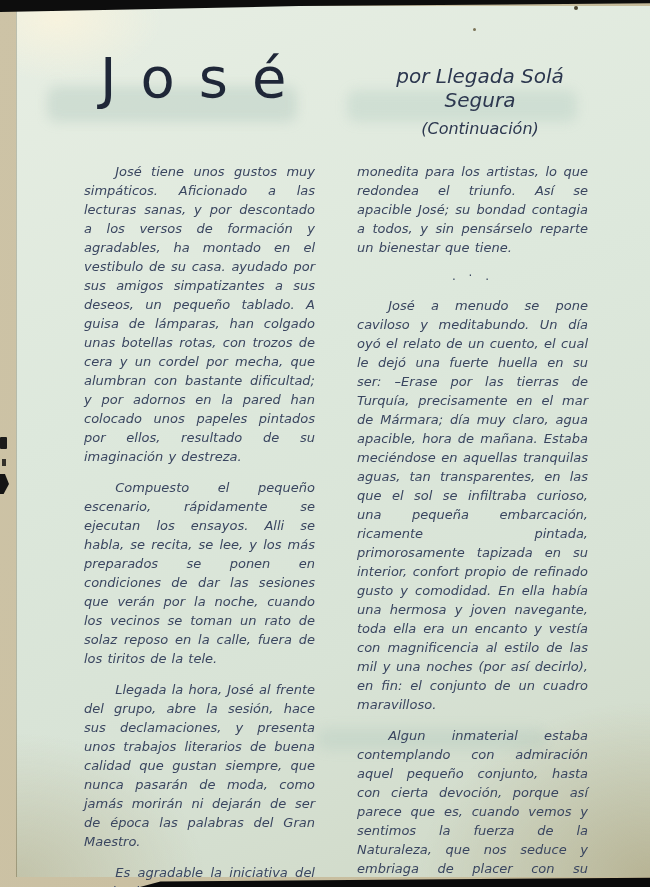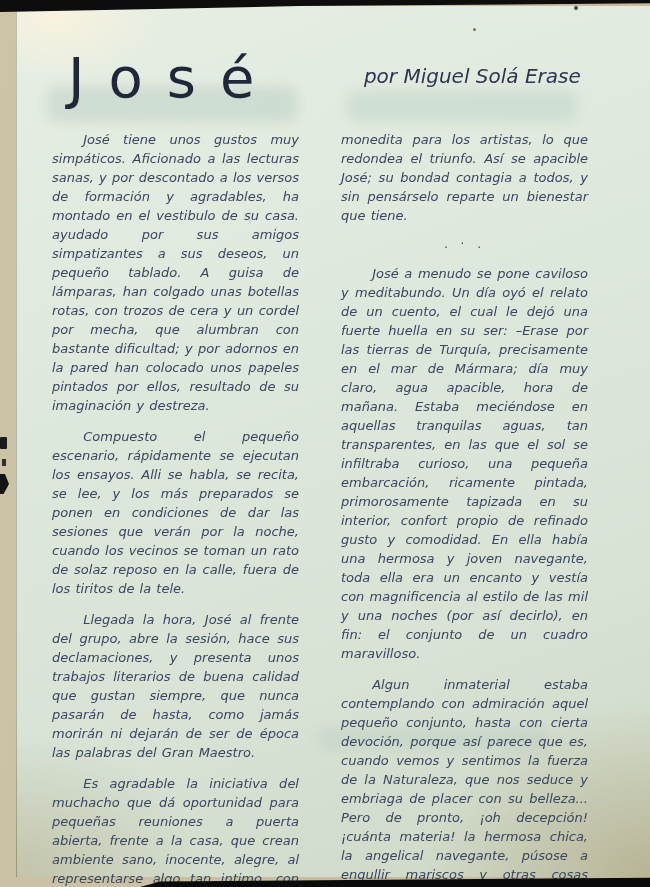--- a/index.html
+++ b/index.html
@@ -29,21 +29,21 @@
   .m3 { left:0; top:474px; width:9px; height:20px; background:#141414;
         clip-path: polygon(0 0, 55% 0, 100% 50%, 40% 100%, 0 100%); }
   .speck { position:absolute; border-radius:50%; z-index:6; }
   .s1 { left:473px; top:28px; width:3px; height:3px; background:#7a7357; }
   .s2 { left:574px; top:6px; width:4px; height:4px; background:#4a442f; }
 
   
   .page {
     position:absolute; left:16px; top:6px; right:0; bottom:10px;
     box-sizing:border-box;
-    padding:44px 50px 0 23px;
+    padding:44px 50px 0 55px;
     border-left:1px solid rgba(90,80,50,0.28);
     background:
       radial-gradient(ellipse 150px 90px at 40px 12px, rgba(248,243,222,0.95), rgba(248,243,222,0) 70%),
       radial-gradient(ellipse 330px 250px at 100% 100%, rgba(160,144,100,0.50), rgba(160,144,100,0) 70%),
       radial-gradient(ellipse 260px 200px at 0% 100%, rgba(168,156,116,0.42), rgba(168,156,116,0) 72%),
       linear-gradient(160deg, #e7eee3 0%, #dde8dc 40%, #d8e3d6 70%, #cfd8c6 100%);
     z-index:1;
   }
   
   .ghost { position:absolute; filter:blur(6px); border-radius:10px; z-index:0; }
@@ -95,29 +95,30 @@
 <div class="speck s2"></div>
 
 <div class="page">
   <div class="ghost g1"></div>
   <div class="ghost g2"></div>
   <div class="ghost g3"></div>
 
   <header class="header">
     <h1 class="title">José</h1>
     <div class="byline-block">
-      <div class="byline">por Miguel Solá Erase</div>
+      <div class="byline">por Llegada Solá Segura</div>
+      <div class="continuation">(Continuación)</div>
     </div>
   </header>
 
   <div class="columns">
     <div class="col">
         <p class="para">José tiene unos gustos muy simpáticos. Aficionado a las lecturas sanas, y por descontado a los versos de formación y agradables, ha montado en el vestibulo de su casa. ayudado por sus amigos simpatizantes a sus deseos, un pequeño tablado. A guisa de lámparas, han colgado unas botellas rotas, con trozos de cera y un cordel por mecha, que alumbran con bastante dificultad; y por adornos en la pared han colocado unos papeles pintados por ellos, resultado de su imaginación y destreza.</p>
         <p class="para">Compuesto el pequeño escenario, rápidamente se ejecutan los ensayos. Alli se habla, se recita, se lee, y los más preparados se ponen en condiciones de dar las sesiones que verán por la noche, cuando los vecinos se toman un rato de solaz reposo en la calle, fuera de los tiritos de la tele.</p>
-        <p class="para">Llegada la hora, José al frente del grupo, abre la sesión, hace sus declamaciones, y presenta unos trabajos literarios de buena calidad que gustan siempre, que nunca pasarán de hasta, como jamás morirán ni dejarán de ser de época las palabras del Gran Maestro.</p>
+        <p class="para">Llegada la hora, José al frente del grupo, abre la sesión, hace sus declamaciones, y presenta unos trabajos literarios de buena calidad que gustan siempre, que nunca pasarán de moda, como jamás morirán ni dejarán de ser de época las palabras del Gran Maestro.</p>
         <p class="para">Es agradable la iniciativa del muchacho que dá oportunidad para pequeñas reuniones a puerta abierta, frente a la casa, que crean ambiente sano, inocente, alegre, al representarse algo tan intimo, con sus equivocaciones propias del caso y buena voluntad. A ello hay que añadir que la franqueza y buena relación del vecindario, aporta alguna</p>
       </div>
 
     <div class="col">
       <p class="para no-indent">monedita para los artistas, lo que redondea el triunfo. Así se apacible José; su bondad contagia a todos, y sin pensárselo reparte un bienestar que tiene.</p>
       <div class="separator">. · .</div>
       <div>
           <p class="para">José a menudo se pone caviloso y meditabundo. Un día oyó el relato de un cuento, el cual le dejó una fuerte huella en su ser: –Erase por las tierras de Turquía, precisamente en el mar de Mármara; día muy claro, agua apacible, hora de mañana. Estaba meciéndose en aquellas tranquilas aguas, tan transparentes, en las que el sol se infiltraba curioso, una pequeña embarcación, ricamente pintada, primorosamente tapizada en su interior, confort propio de refinado gusto y comodidad. En ella había una hermosa y joven navegante, toda ella era un encanto y vestía con magnificencia al estilo de las mil y una noches (por así decirlo), en fin: el conjunto de un cuadro maravilloso.</p>
           <p class="para">Algun inmaterial estaba contemplando con admiración aquel pequeño conjunto, hasta con cierta devoción, porque así parece que es, cuando vemos y sentimos la fuerza de la Naturaleza, que nos seduce y embriaga de placer con su belleza... Pero de pronto, ¡oh decepción! ¡cuánta materia! la hermosa chica, la angelical navegante, púsose a engullir mariscos y otras cosas comestibles. Contraria sensación; cuanta decepción; todo el encanto se vino abajo.</p>
         </div>

